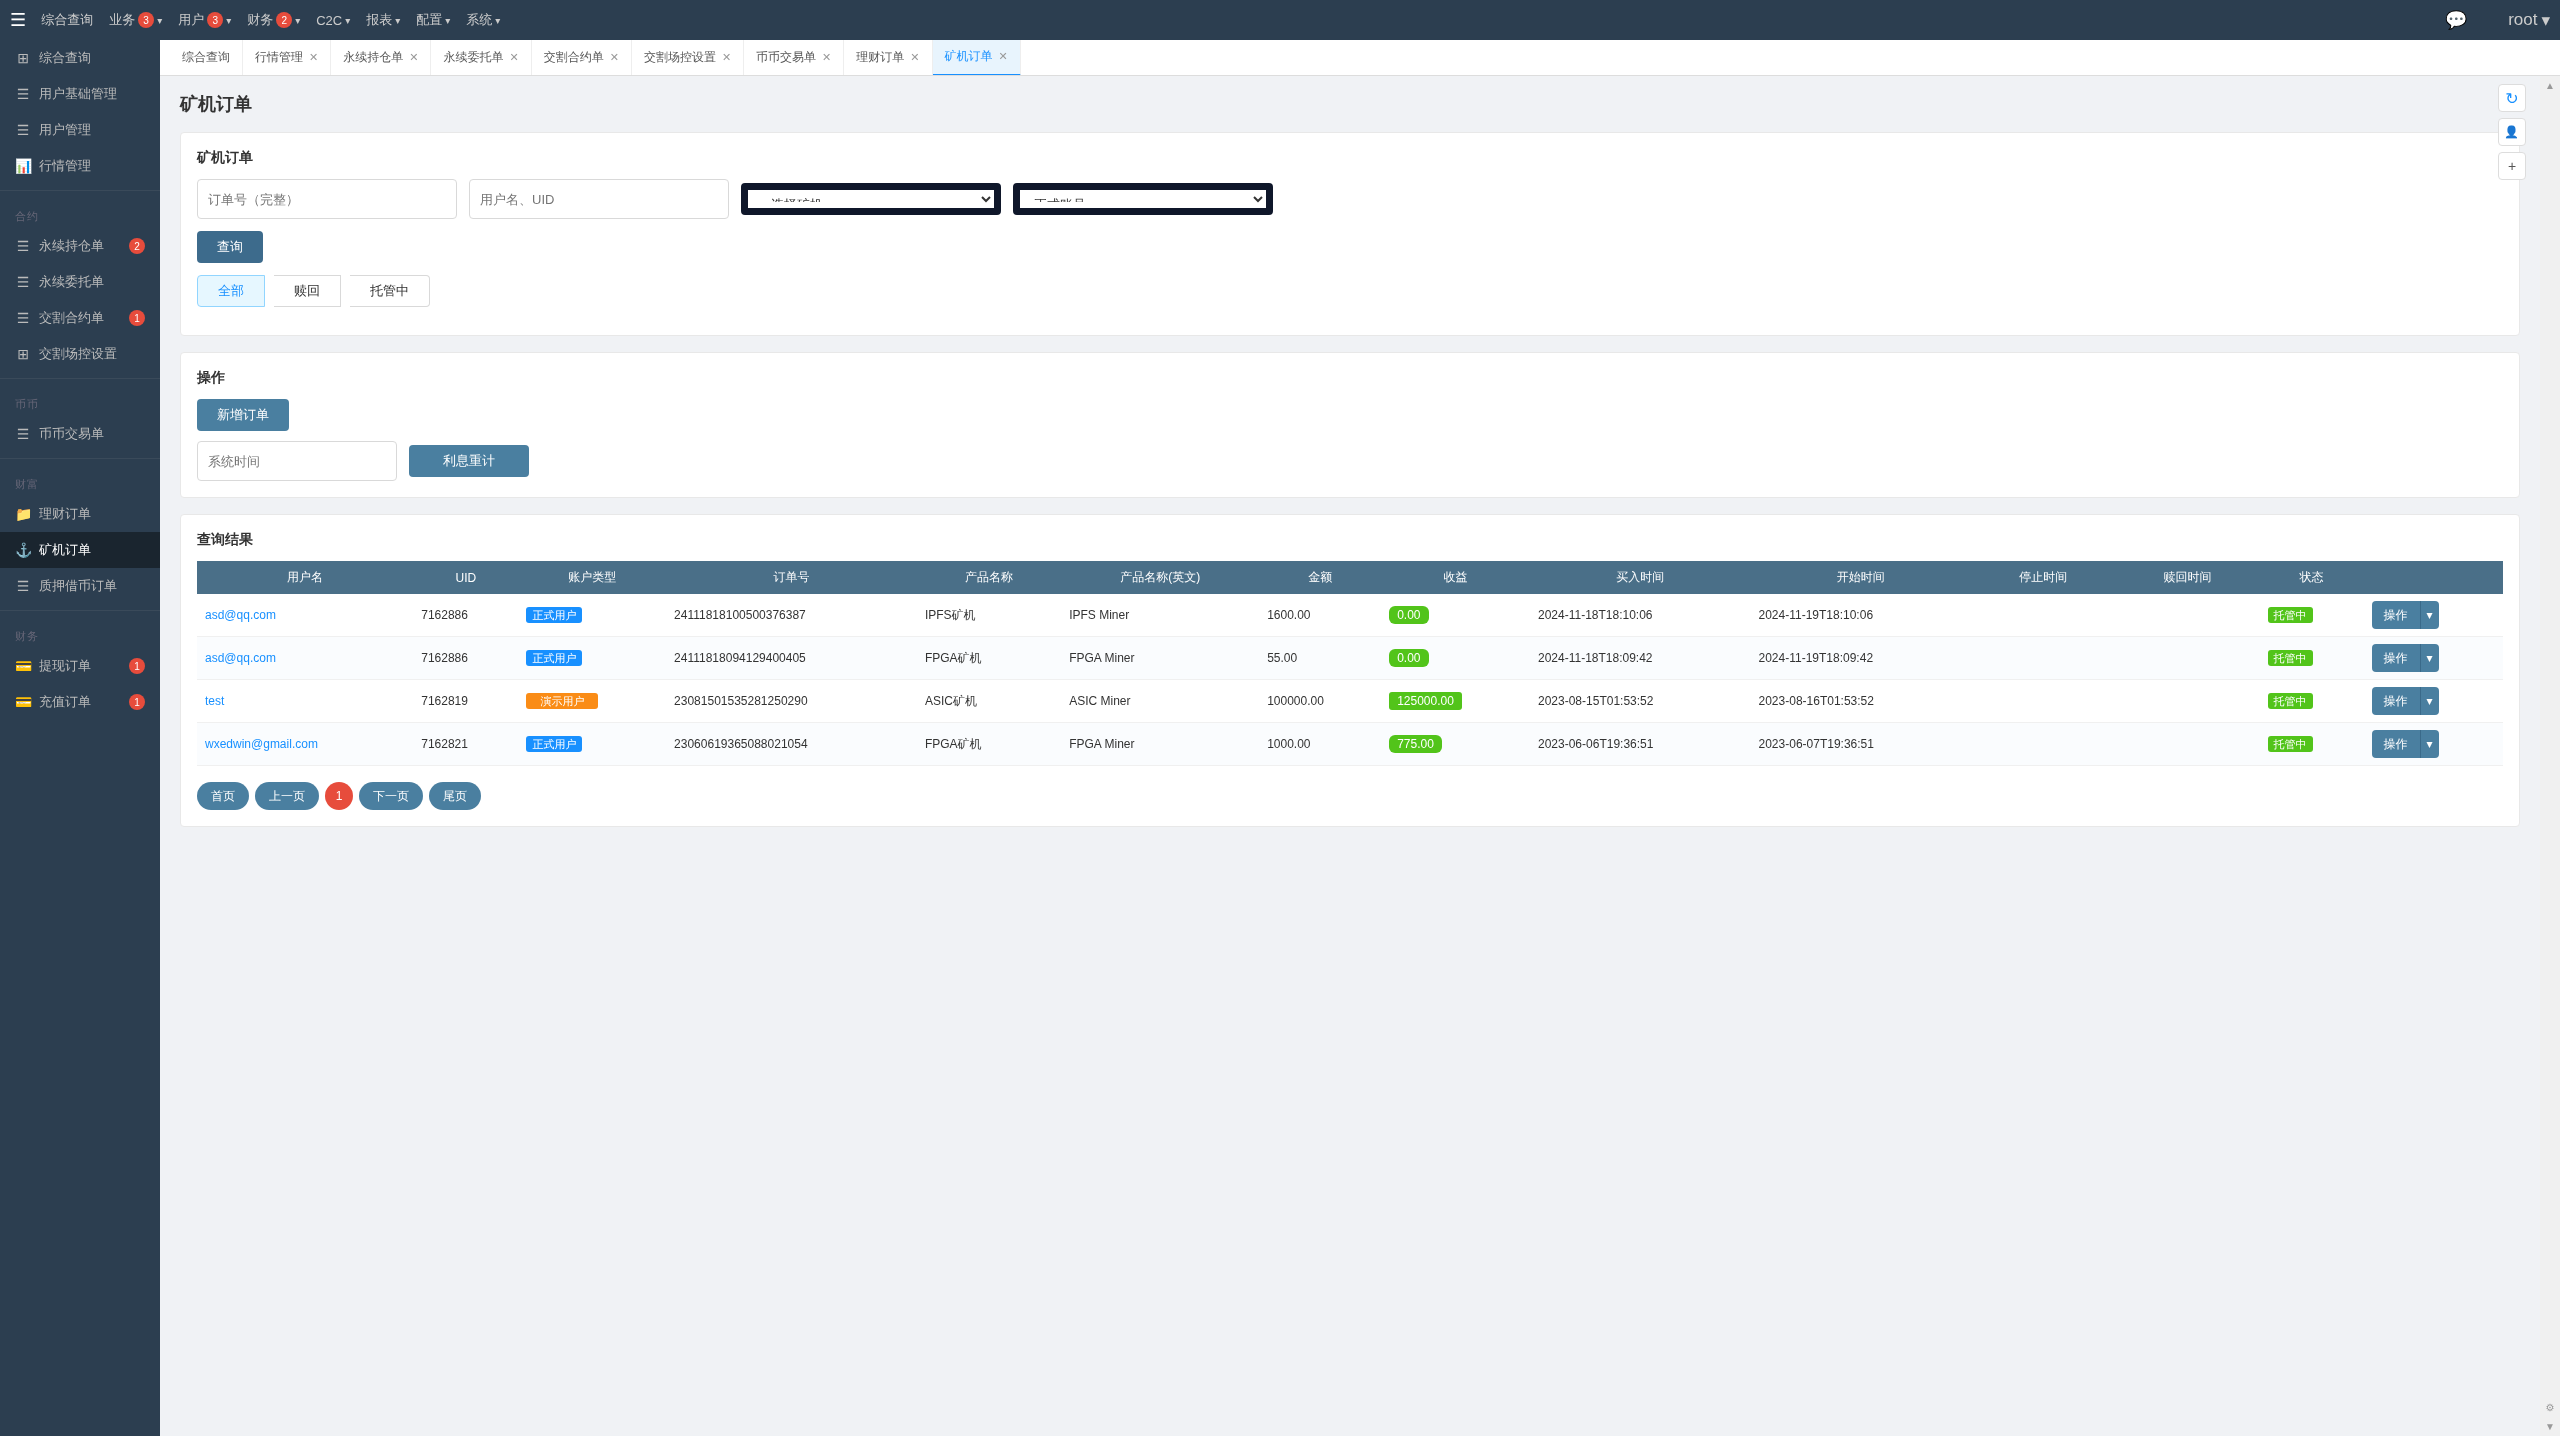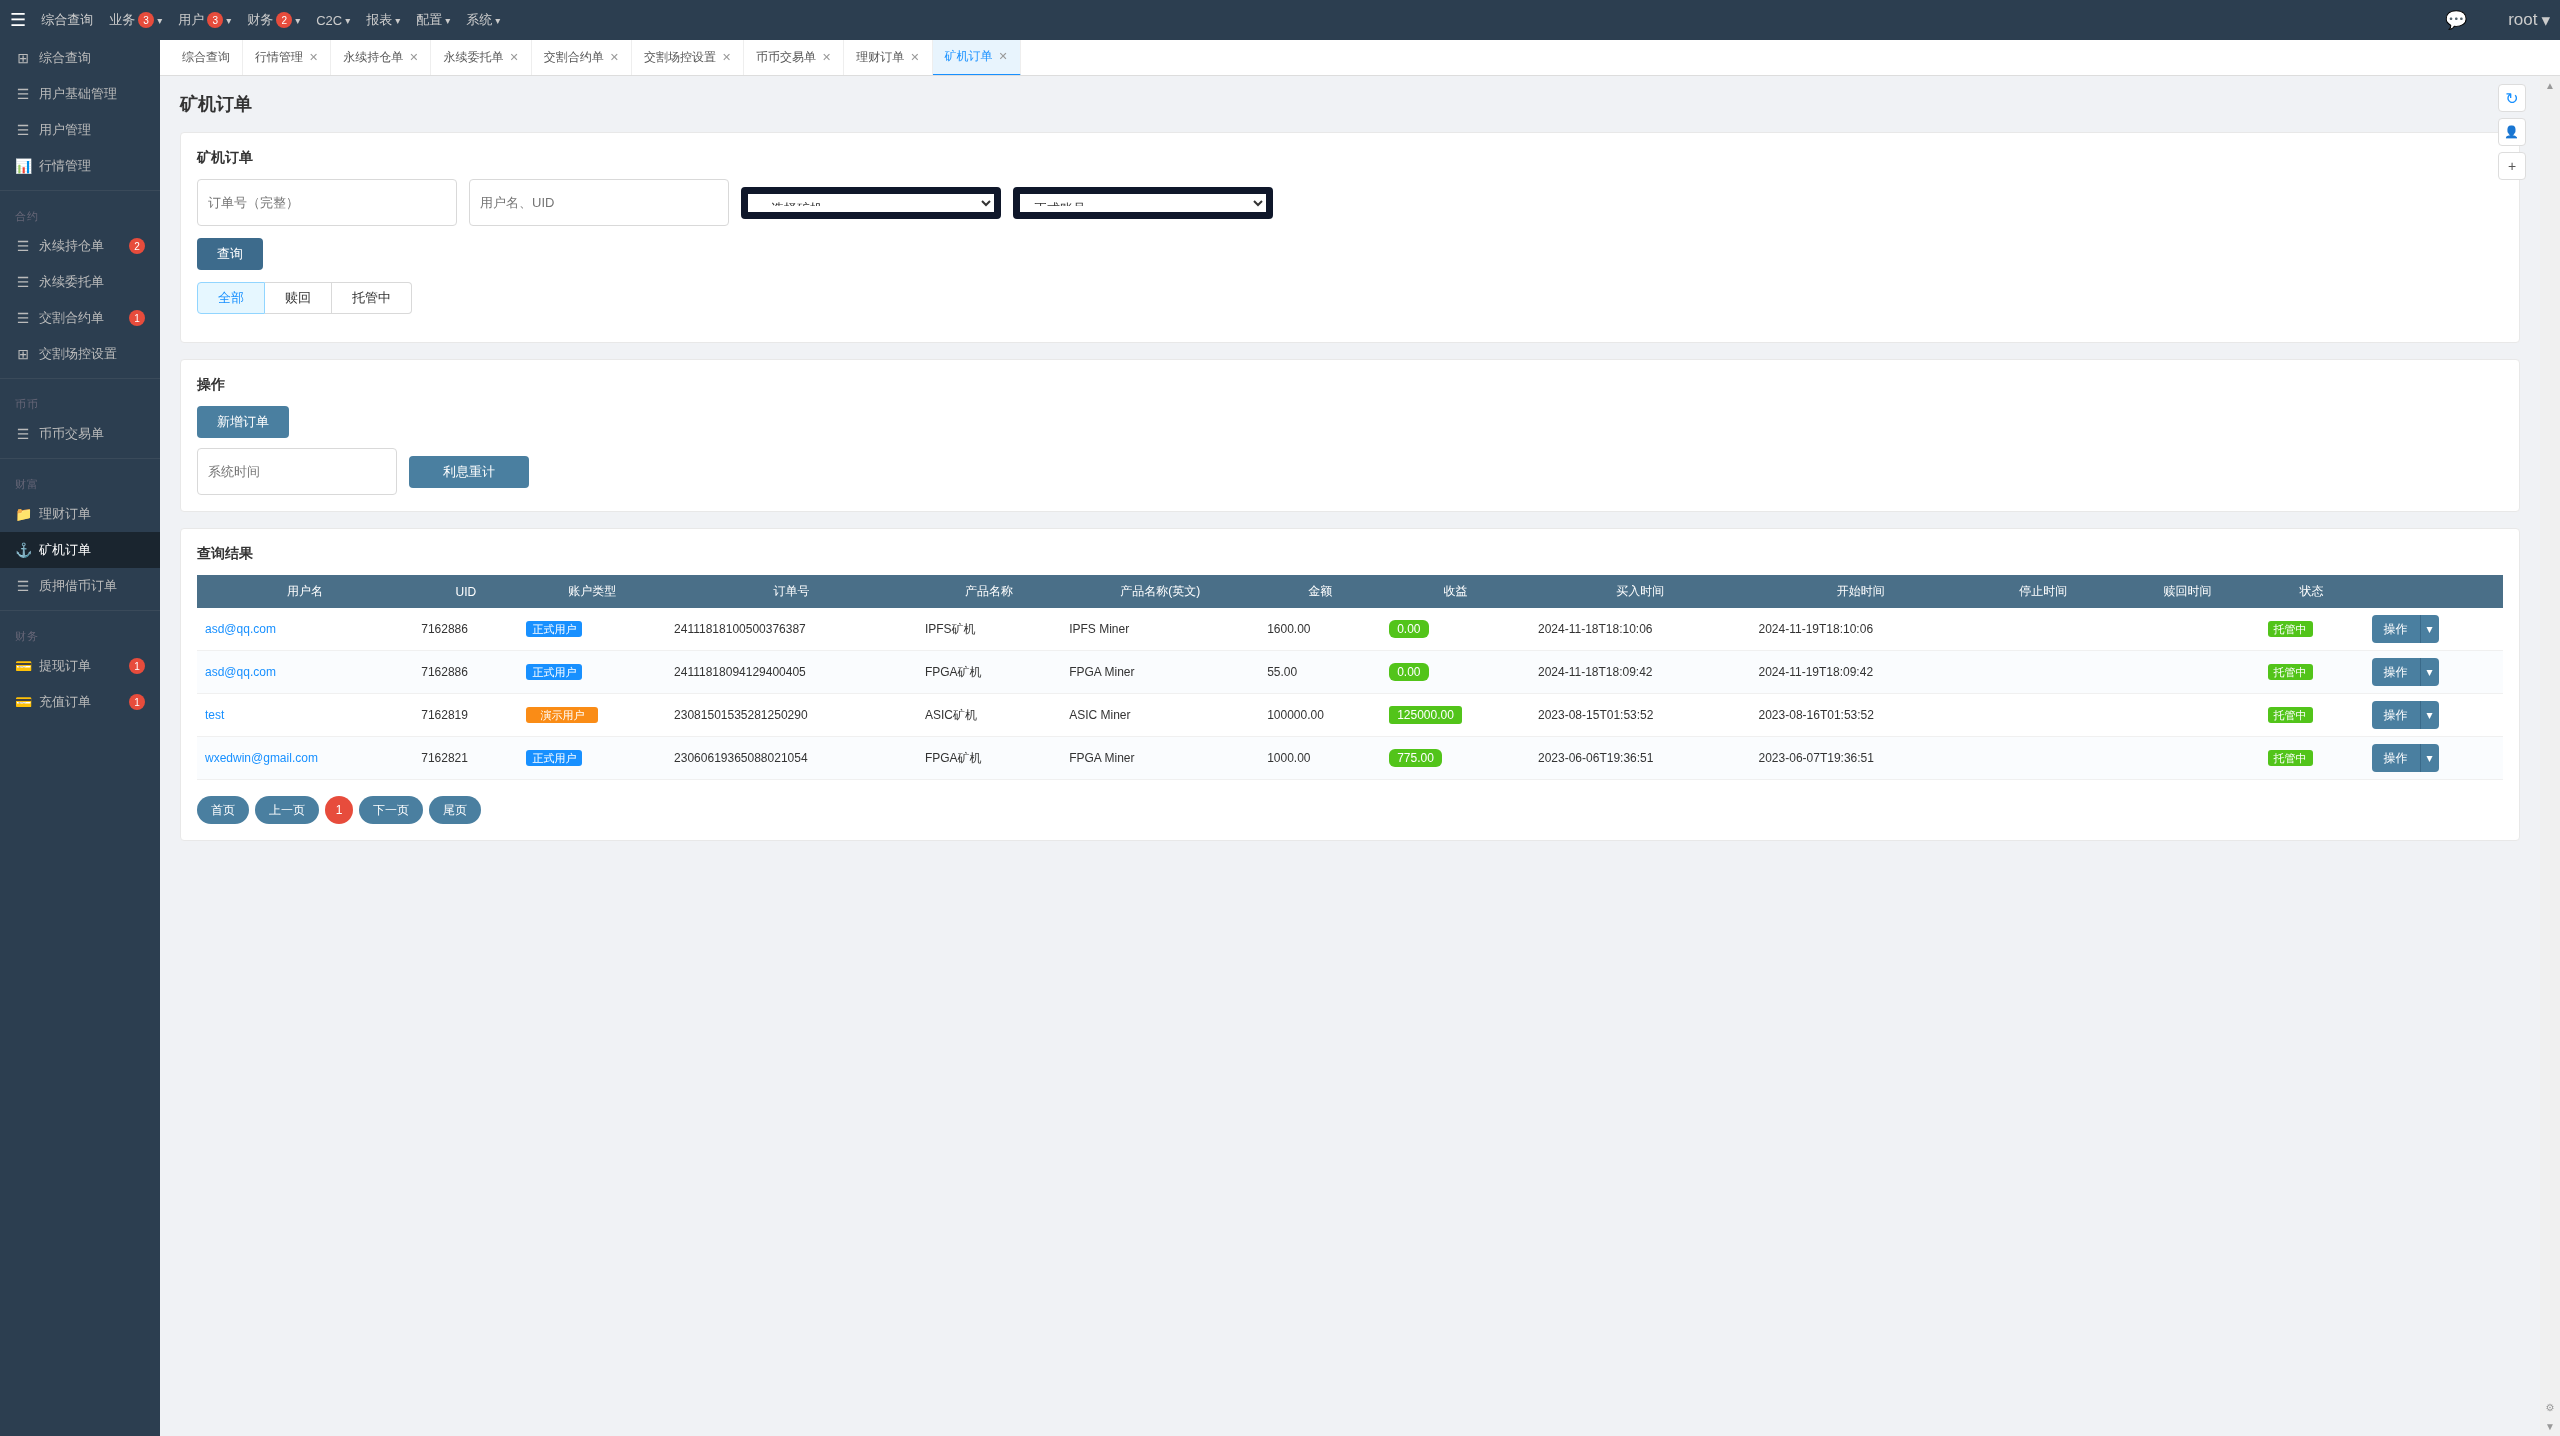--- a/index.html
+++ b/index.html
@@ -114,21 +114,21 @@
       border-radius: 4px;
       padding: 16px;
       margin-bottom: 16px;
     }
     .section-title { font-size: 14px; font-weight: bold; color: #333; margin-bottom: 12px; }
 
     
     .form-row { display: flex; align-items: center; gap: 12px; flex-wrap: wrap; margin-bottom: 12px; }
     .form-input {
       border: 1px solid #d9d9d9; border-radius: 4px; padding: 6px 10px;
-      font-size: 13px; color: #000000; outline: none; height: 47px;
+      font-size: 13px; color: #000000; outline: none; height: 40px;
     }
     .form-input.w260 { width: 260px; }
     .form-input.w260b { width: 260px; }
     .form-select {
       border: 7px solid #0f172a; border-radius: 4px; padding: 6px 10px;
       font-size: 13px; color: #333; outline: none; height: 32px;
       background: #fff; cursor: pointer;
     }
     .form-select.w260 { width: 260px; }
 
@@ -140,21 +140,21 @@
       background: #4a7fa0; color: #fff; border: none; border-radius: 4px;
       padding: 6px 20px; font-size: 13px; cursor: pointer; height: 32px;
     }
     .btn-interest {
       background: #4a7fa0; color: #fff; border: none; border-radius: 4px;
       padding: 6px 24px; font-size: 13px; cursor: pointer; height: 32px;
       min-width: 120px;
     }
 
     
-    .filter-tabs { display: flex; gap: 0; margin-bottom: 12px; text-align: right; }
+    .filter-tabs { display: flex; gap: 9px; margin-bottom: 12px; text-align: right; }
     .filter-tab {
       padding: 6px 20px; border: 1px solid #d9d9d9; font-size: 13px;
       cursor: pointer; color: #333; background: #fff;
     }
     .filter-tab:first-child { border-radius: 4px 0 0 4px; }
     .filter-tab:last-child { border-radius: 0 4px 4px 0; }
     .filter-tab + .filter-tab { border-left: none; }
     .filter-tab.active { background: #e6f7ff; border-color: #91d5ff; color: #1890ff; }
     .op-row { display: flex; align-items: center; gap: 12px; }
     .system-time-input { width: 200px; }

